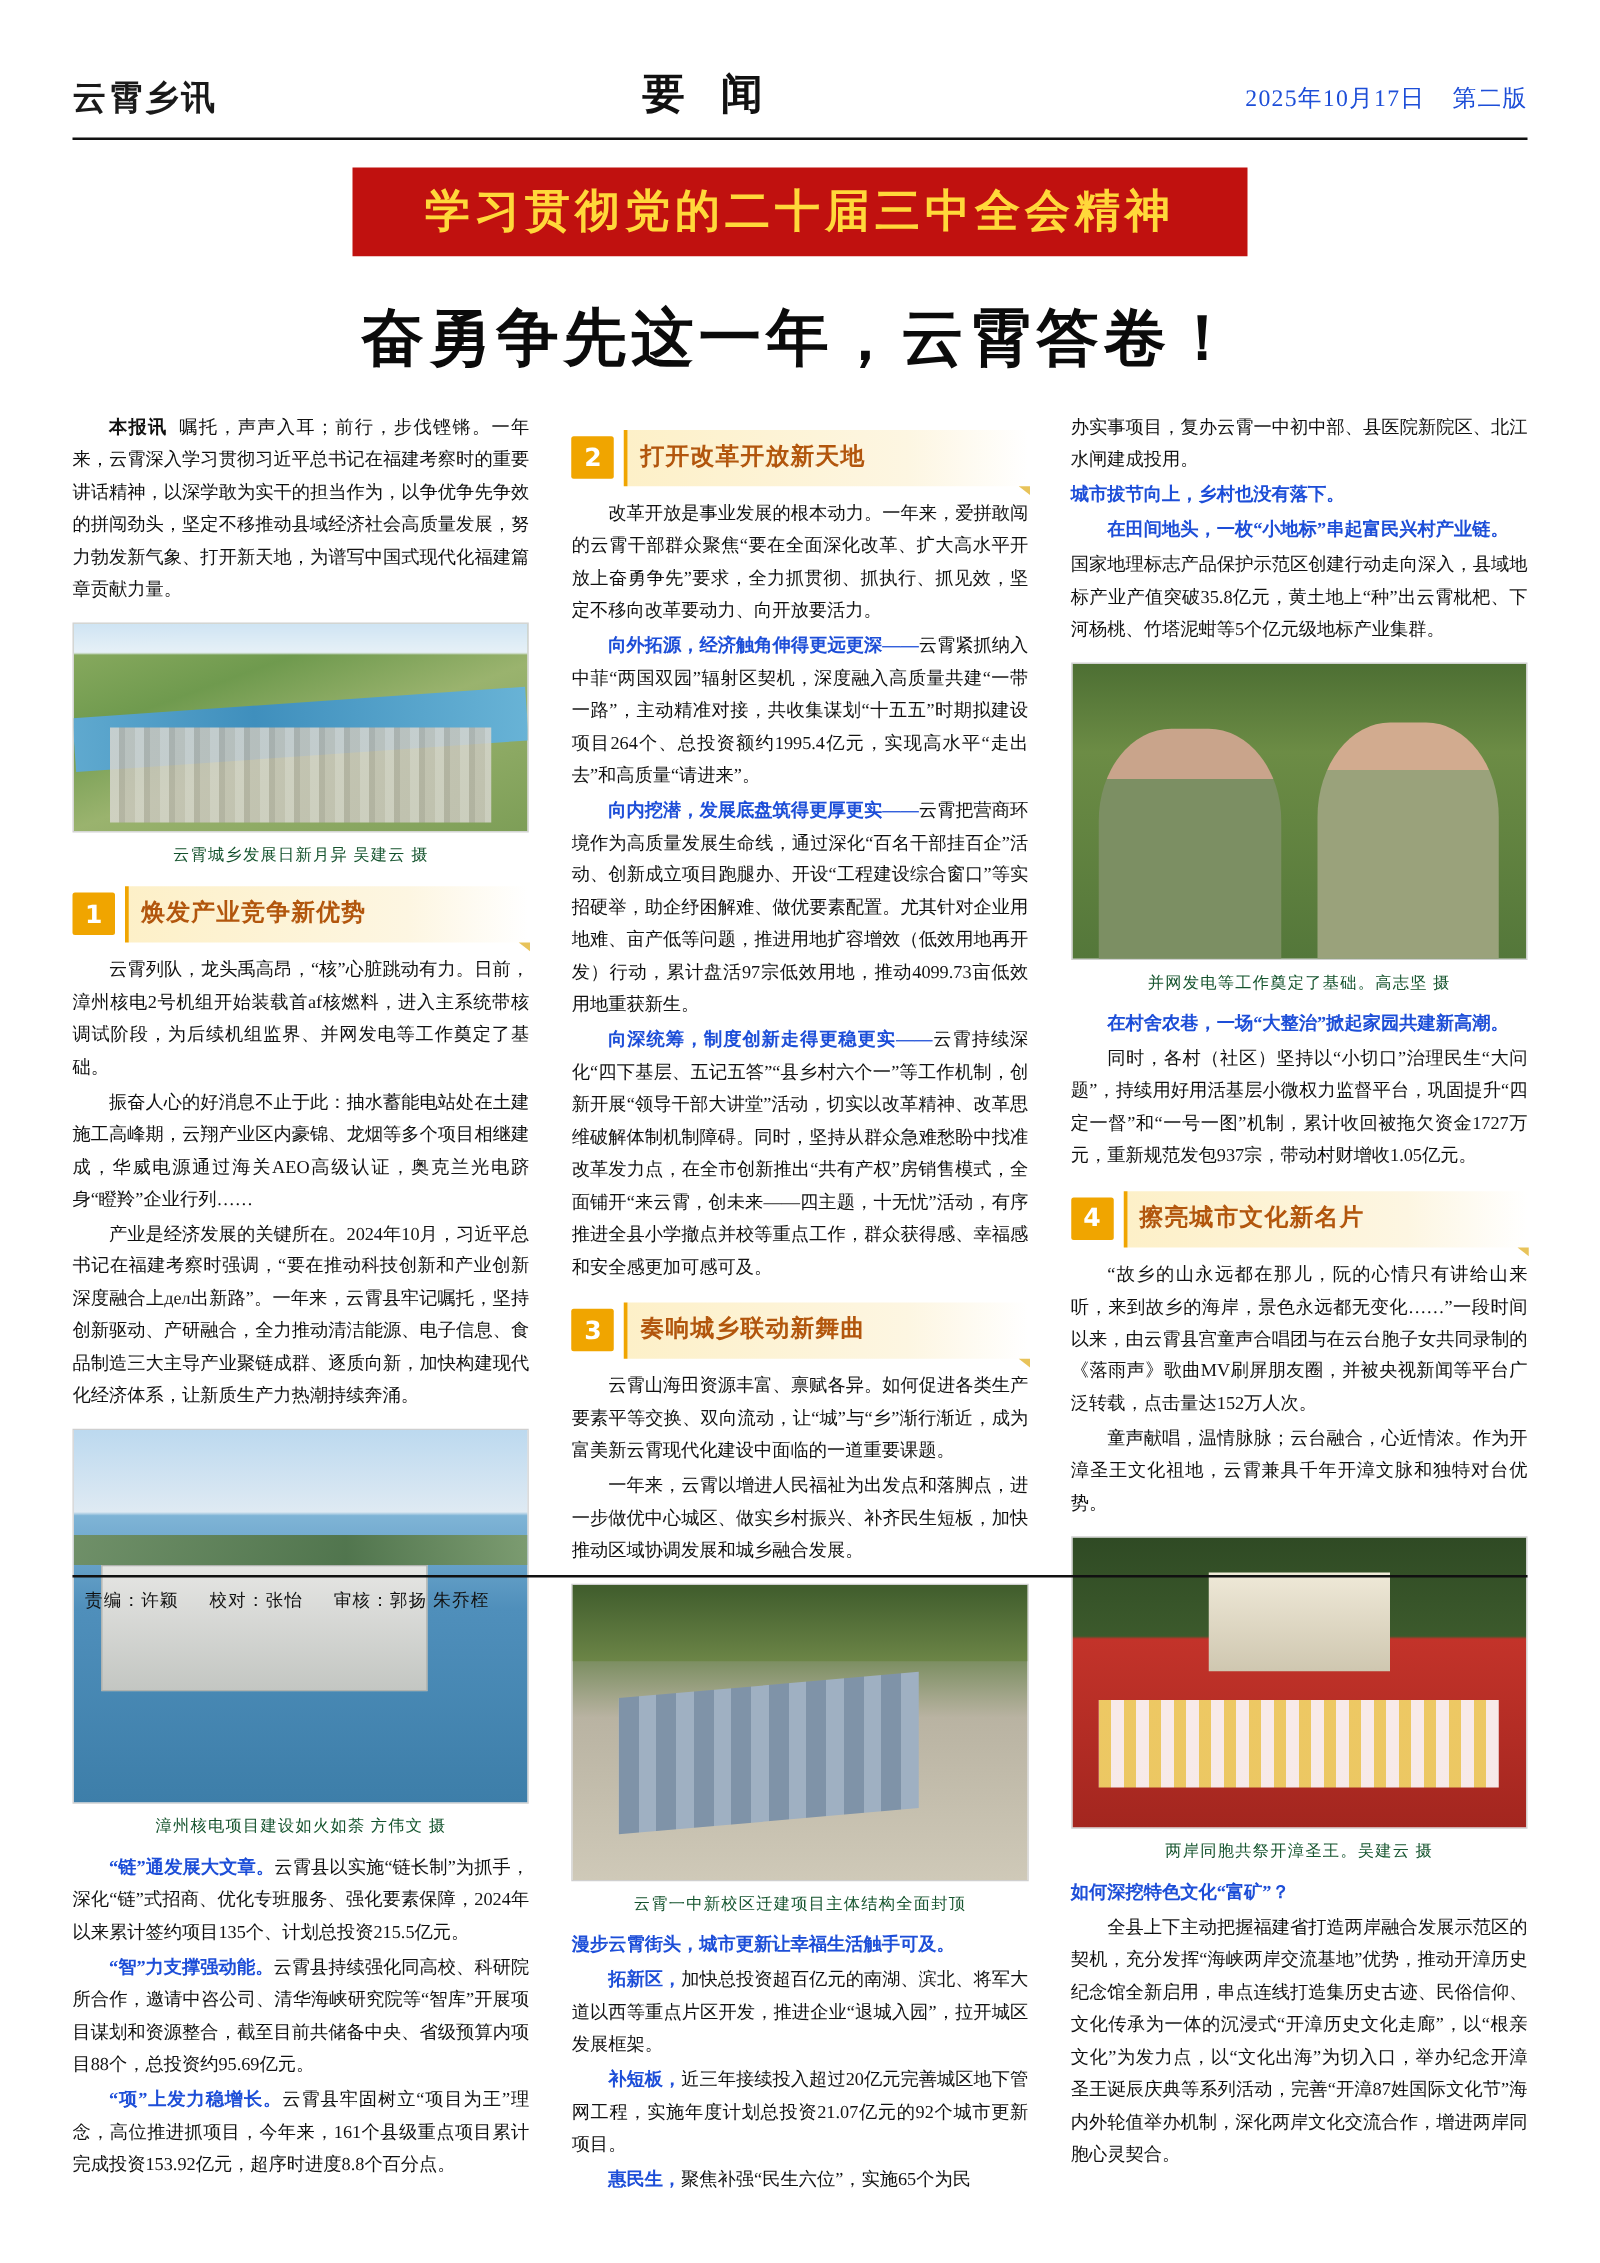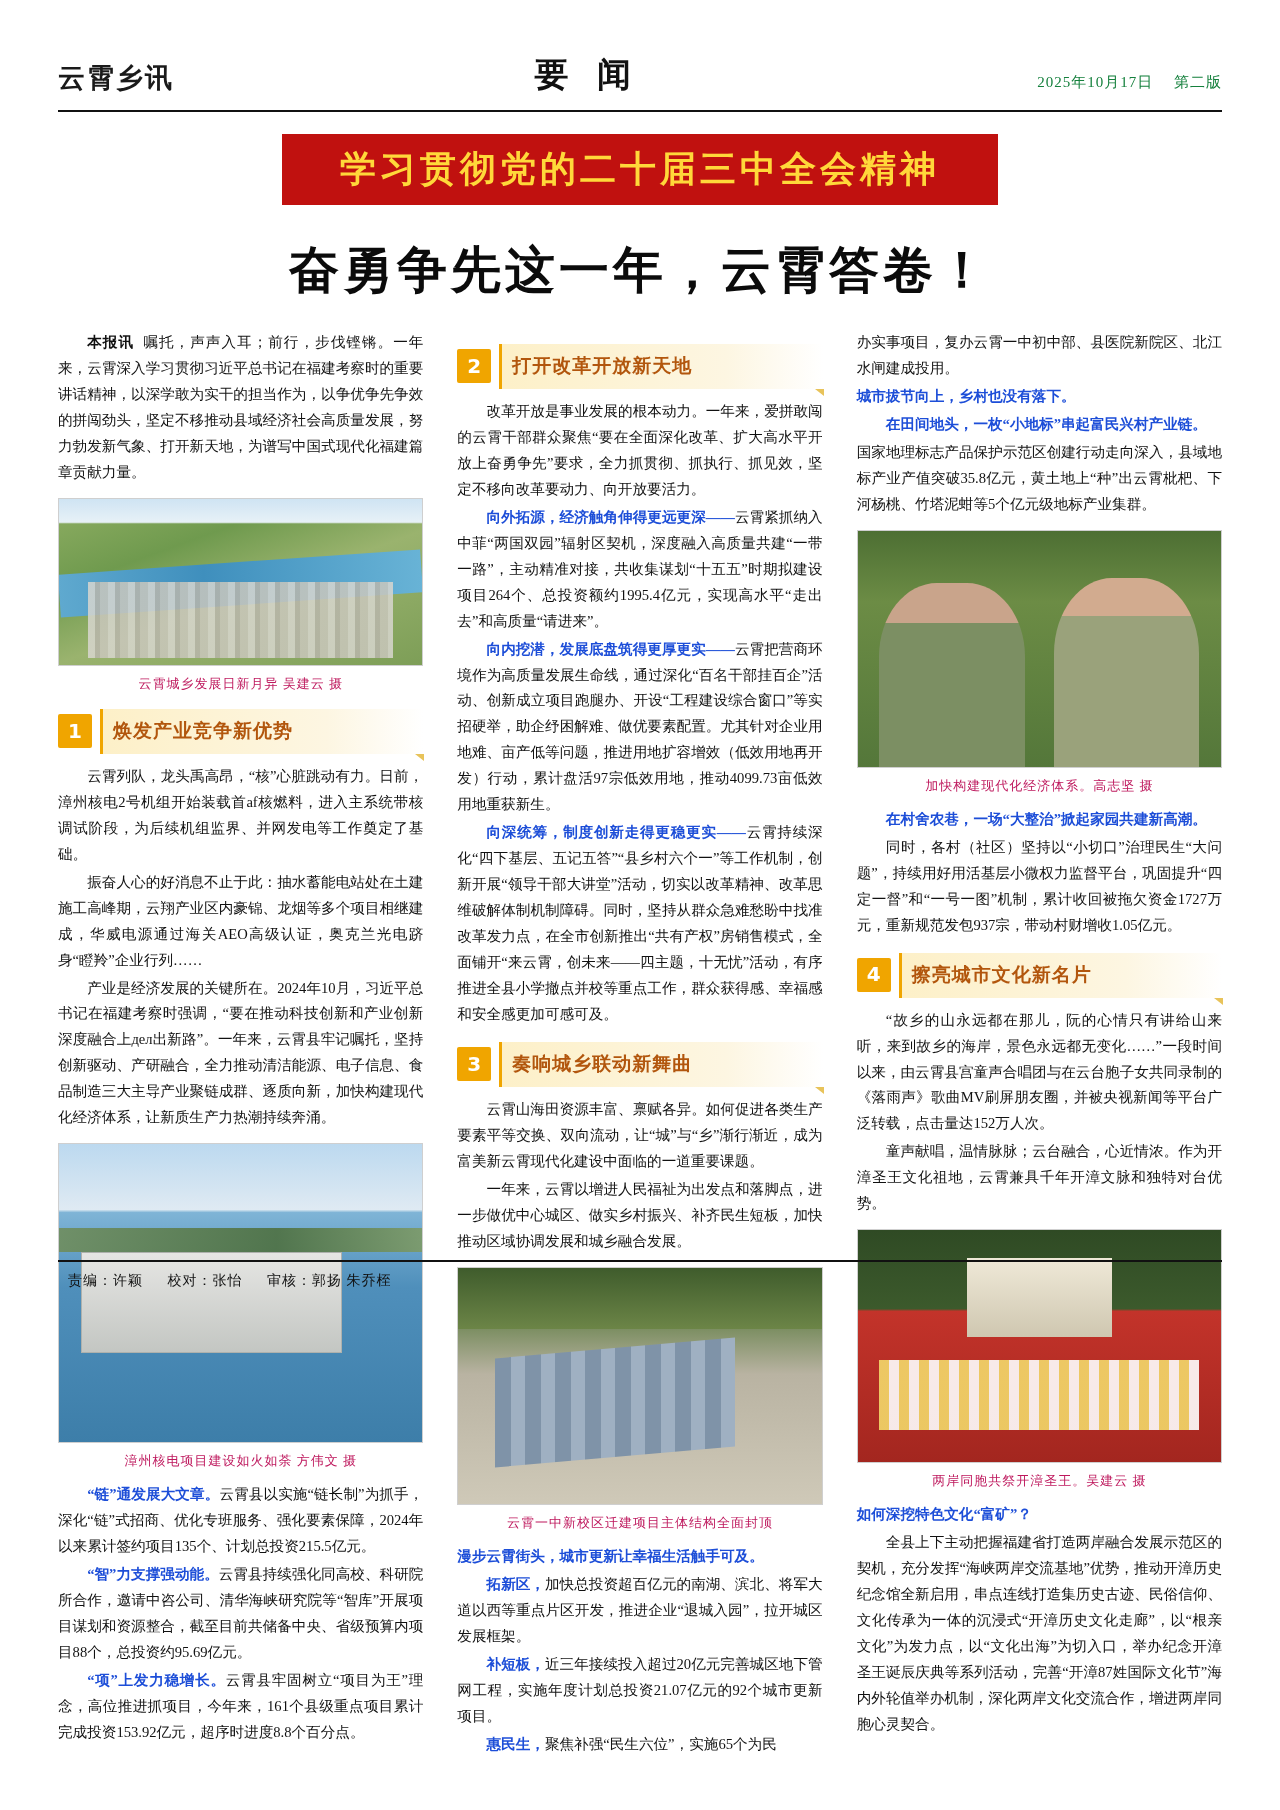--- a/index.html
+++ b/index.html
@@ -36,22 +36,22 @@
   }
   .masthead-center {
     font-size: 34px;
     font-weight: bold;
     letter-spacing: 10px;
     color: #111;
     position: relative;
     left: -10px;
   }
   .masthead-right {
-    font-size: 15px;
-    color: #15803d;
+    font-size: 19px;
+    color: #1d4ed8;
     letter-spacing: 1px;
     padding-bottom: 6px;
     white-space: nowrap;
   }
   .masthead-right span { margin-left: 16px; }
 
   
   .banner-wrap {
     margin-top: 22px;
     display: flex;
@@ -137,21 +137,21 @@
   figure { margin: 12px 0 10px 0; }
   .photo {
     width: 100%;
     position: relative;
     overflow: hidden;
     border: 1px solid #cfcfcf;
   }
   figcaption {
     text-align: center;
     font-size: 13px;
-    color: #be185d;
+    color: #14532d;
     margin-top: 6px;
     letter-spacing: 1px;
   }
 
   
   .ph1 { height: 168px;
     background:
       linear-gradient(180deg,#cfe4f3 0%, #e7f1f7 14%, rgba(0,0,0,0) 15%),
       linear-gradient(160deg,#8fae63 0%, #6f9a4e 30%, #9ab36e 55%, #7d9e57 100%);
   }
@@ -319,21 +319,21 @@
     </div>
 
     <div class="col">
       <p class="noind">办实事项目，复办云霄一中初中部、县医院新院区、北江水闸建成投用。</p>
       <p class="noind red">城市拔节向上，乡村也没有落下。</p>
       <p><span class="red">在田间地头，一枚“小地标”串起富民兴村产业链。</span></p>
       <p class="noind">国家地理标志产品保护示范区创建行动走向深入，县域地标产业产值突破35.8亿元，黄土地上“种”出云霄枇杷、下河杨桃、竹塔泥蚶等5个亿元级地标产业集群。</p>
 
       <figure>
         <div class="photo ph3"></div>
-        <figcaption>加快构建现代化经济体系。高志坚 摄</figcaption>
+        <figcaption>并网发电等工作奠定了基础。高志坚 摄</figcaption>
       </figure>
 
       <p><span class="red">在村舍农巷，一场“大整治”掀起家园共建新高潮。</span></p>
       <p>同时，各村（社区）坚持以“小切口”治理民生“大问题”，持续用好用活基层小微权力监督平台，巩固提升“四定一督”和“一号一图”机制，累计收回被拖欠资金1727万元，重新规范发包937宗，带动村财增收1.05亿元。</p>
 
       <div class="sec-head">
         <div class="sec-num">4</div>
         <div class="sec-title">擦亮城市文化新名片</div>
       </div>
 

